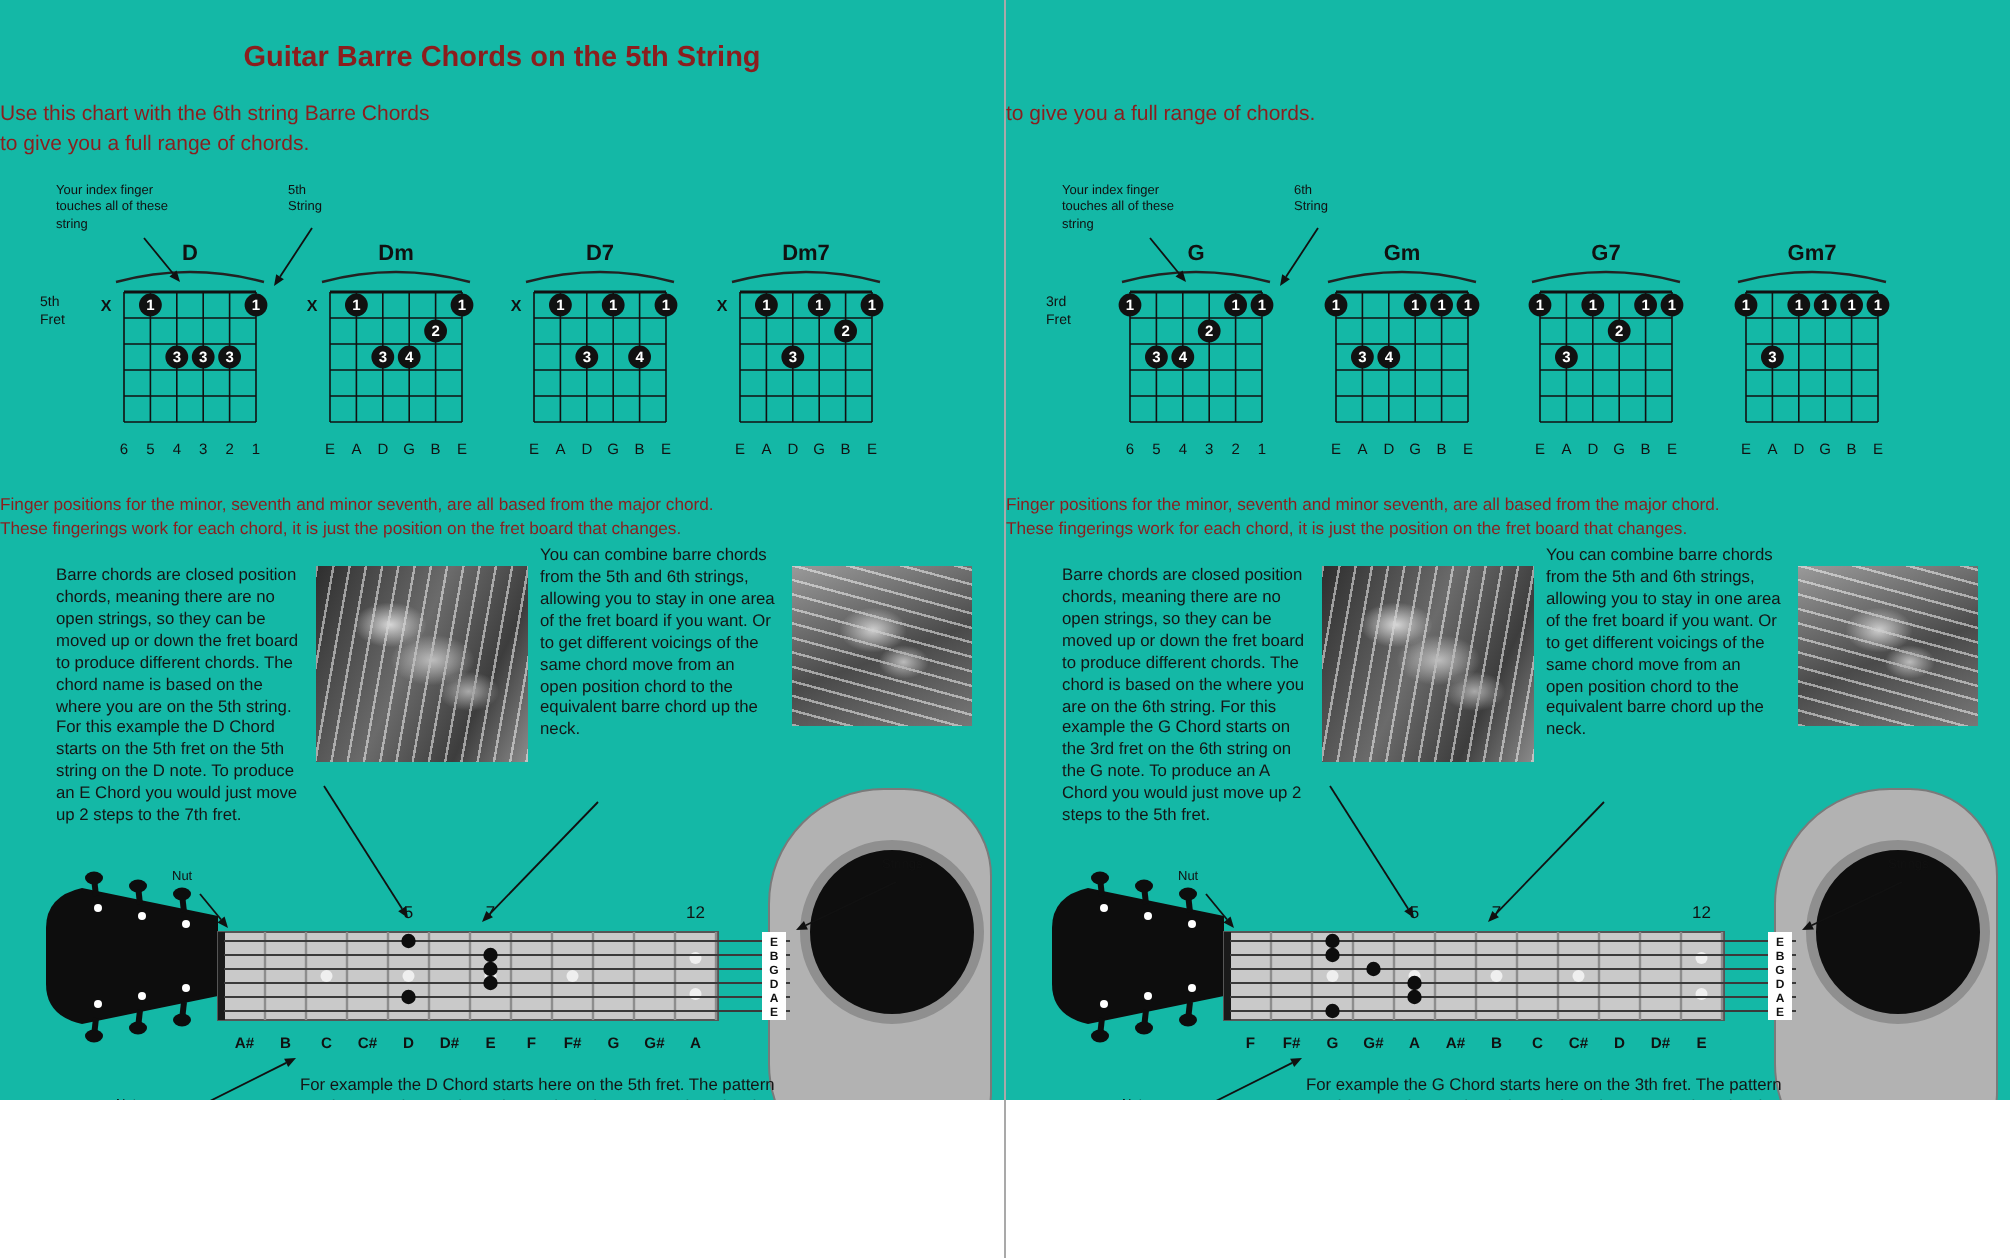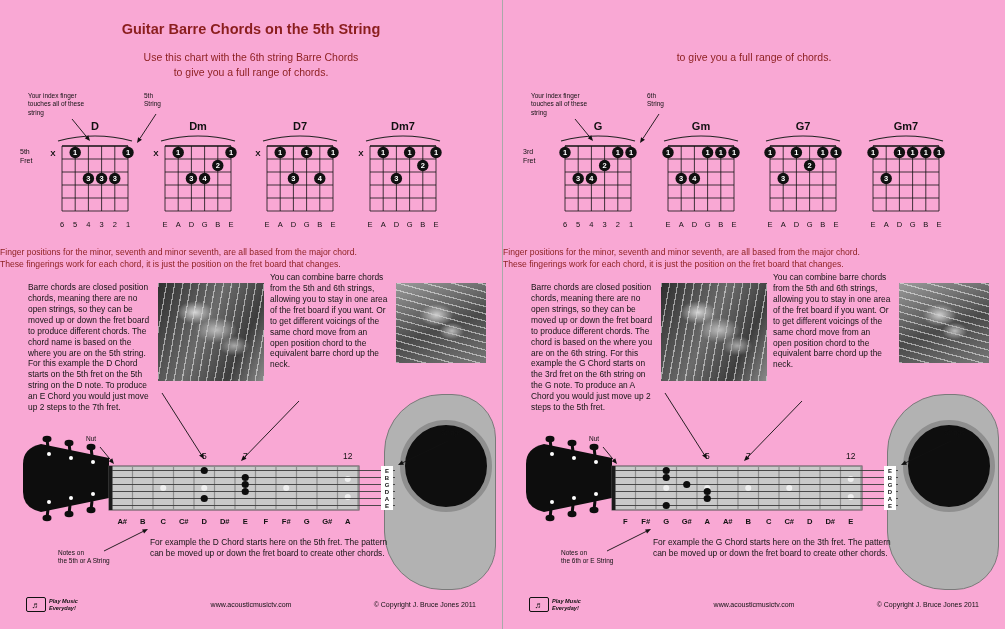--- a/index.html
+++ b/index.html
@@ -1,22 +1,22 @@
 <!DOCTYPE html>
 <html><head>
 <meta charset="utf-8">
 <style>
   *{margin:0;padding:0;box-sizing:border-box}
   html,body{width:1005px;height:629px;background:#fff;font-family:"Liberation Sans",sans-serif;position:relative;overflow:hidden;color:#151515}
   svg text{font-family:"Liberation Sans",sans-serif}
-  .page{position:absolute;top:0;width:502px;height:629px;background:#f9a8d4;overflow:hidden}
+  .page{position:absolute;top:0;width:502px;height:550px;background:#14b8a6;overflow:hidden}
   .page-left{left:0}.page-right{left:503px}
   .divider{position:absolute;left:502px;top:0;width:1px;height:629px;background:#a9a9a9}
   .title{position:absolute;top:21px;left:0;width:100%;text-align:center;font-size:14.5px;font-weight:bold;color:#8b1e1e}
-  .subtitle{position:absolute;top:50px;left:0;width:100%;text-align:center;font-size:10.5px;color:#8b1e1e;line-height:1.4}
+  .subtitle{position:absolute;top:50px;left:0;width:100%;font-size:10.5px;color:#8b1e1e;line-height:1.4}
   .ann{position:absolute;font-size:6.5px;color:#111;white-space:pre-line;line-height:1.3}
   .ann-index{left:28px;top:92px;width:80px}
   .ann-string{left:144px;top:92px}
   .ann-fret{left:20px;top:147px;font-size:7px}
   .chord-row{position:absolute;left:46px;top:118px;width:400px;display:flex;justify-content:space-between}
   .finger-note{position:absolute;top:246px;left:0;width:100%;text-align:left;font-size:8.6px;color:#8b1e1e;line-height:1.45}
   .body-left{position:absolute;left:28px;top:282px;width:126px;font-size:8.4px;line-height:1.3}
   .body-right{position:absolute;left:270px;top:272px;width:118px;font-size:8.4px;line-height:1.3}
   .photo{position:absolute}
   .photo-1{left:158px;top:283px;width:106px;height:98px;

